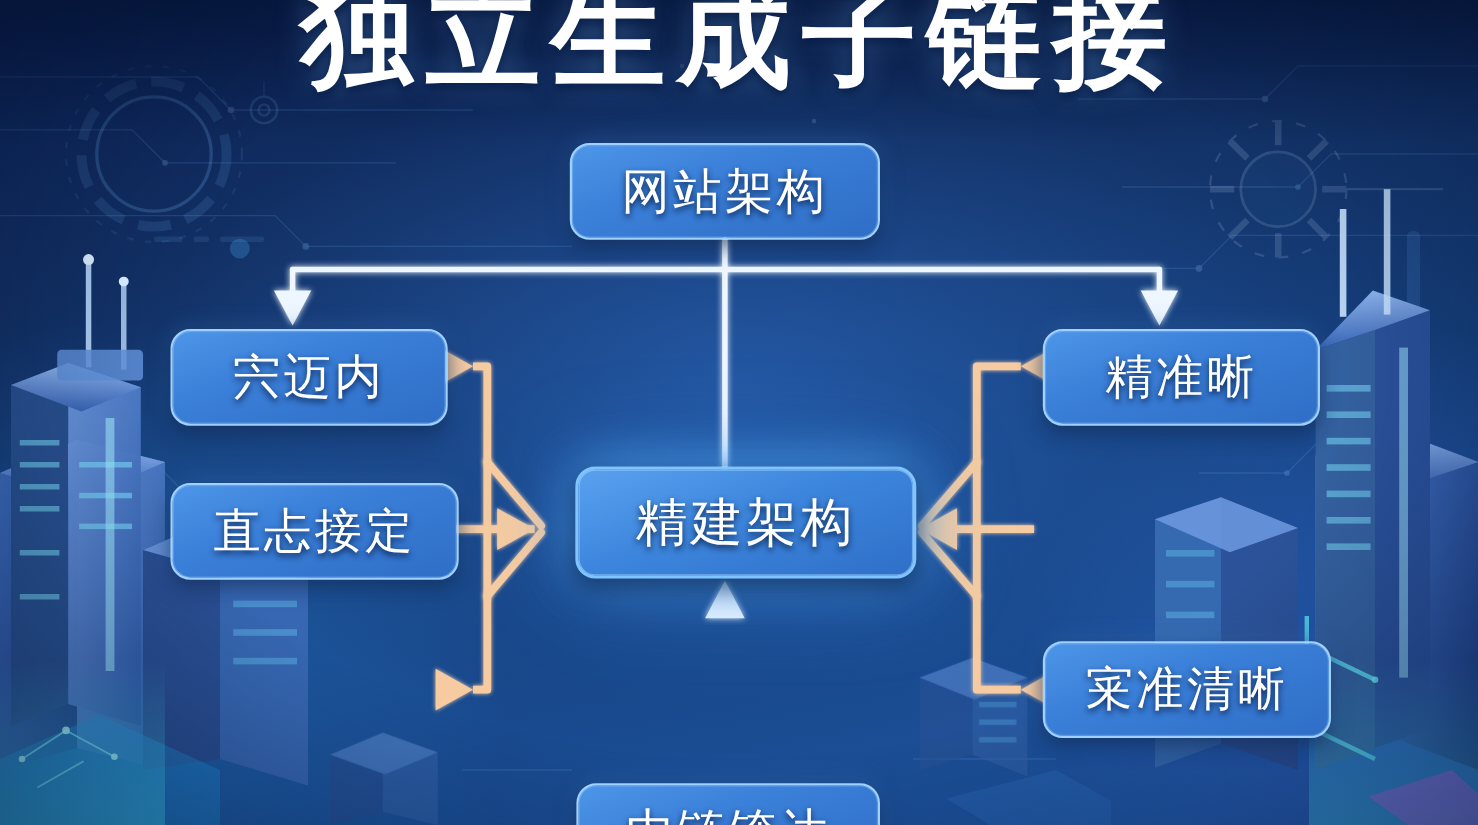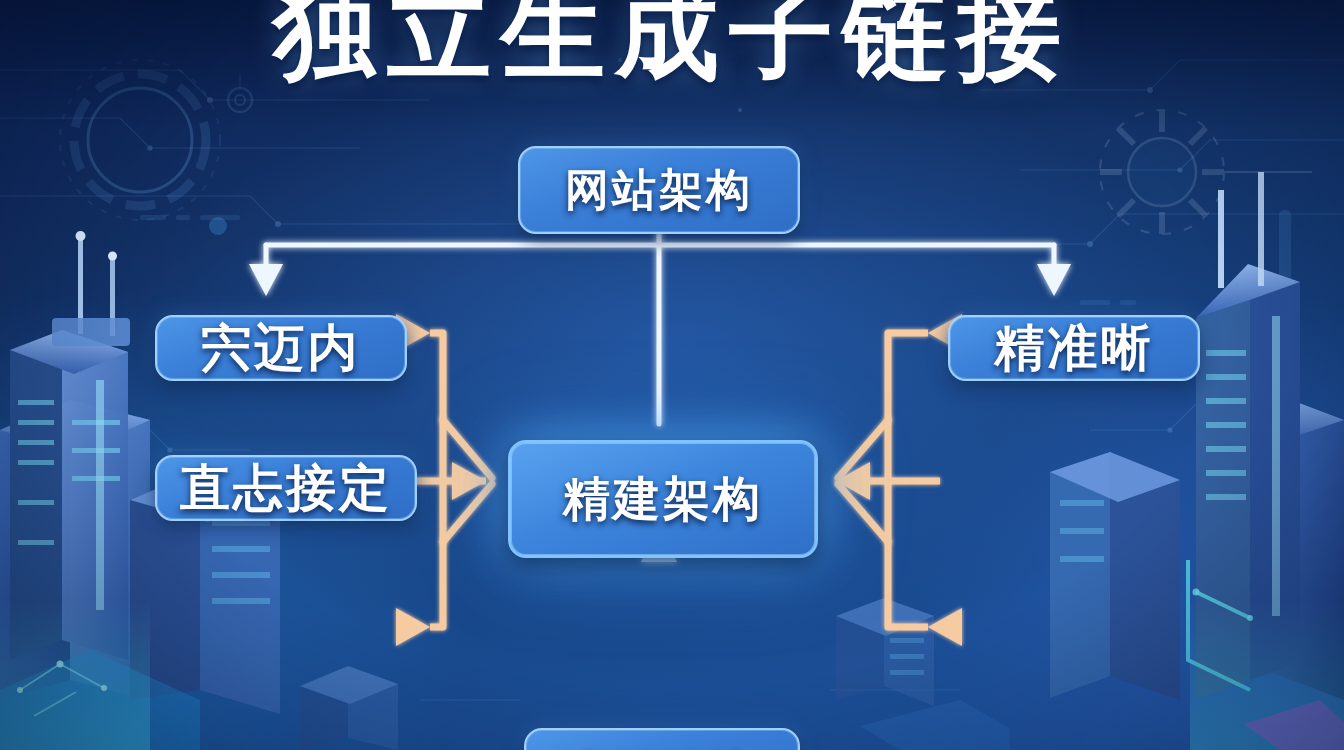--- a/index.html
+++ b/index.html
@@ -43,42 +43,41 @@
   }
 
   
   #wires{position:absolute;inset:0;z-index:3;}
 
   
   .node{
     position:absolute; z-index:5;
     display:flex; align-items:center; justify-content:center;
     border-radius:18px;
-    color:#ffffff; font-weight:bold; white-space:nowrap;
+    color:#ffffff; font-weight:normal; white-space:nowrap;
     letter-spacing:3px;
     text-shadow:0 3px 6px rgba(0,18,52,.85);
     background:linear-gradient(160deg,#4d96e8 0%,#3a7fd8 40%,#2f6ec6 100%);
     border:2.5px solid #9fd0ff;
     box-shadow:0 0 0 1px rgba(160,210,255,.35) inset,
                0 6px 18px rgba(3,18,50,.55),
                0 0 22px rgba(90,170,255,.30);
-    margin-top:16px;
   }
   .node.top{ width:282px; height:88px; left:518px; top:130px; font-size:44px; }
   .node.center{
-    width:310px; height:118px; left:508px; top:424px; font-size:47px;
+    width:310px; height:102px; left:523px; top:424px; font-size:47px;
     background:linear-gradient(160deg,#5aa2ef 0%,#3d86dd 45%,#2f6fc8 100%);
     border:3px solid #7fc4ff;
     box-shadow:0 0 0 1px rgba(190,230,255,.45) inset,
                0 8px 22px rgba(3,18,50,.6),
                0 0 46px rgba(86,176,255,.75),
                0 0 90px rgba(70,160,255,.40);
   }
   .node.bottom{ width:276px; height:88px; left:524px; top:712px; font-size:44px; }
-  .node.side{ width:252px; height:66px; font-size:50px; }
+  .node.side{ width:252px; height:88px; font-size:43px; }
   .n-l1{ left:155px; top:299px; }
   .n-l2{ left:155px; top:439px; }
   .n-l3{ left:155px; top:583px; }
   .n-r1{ left:948px; top:299px; }
   .n-r2{ left:948px; top:439px; }
   .n-r3{ left:948px; top:583px; }
   .node.side.w4{ width:262px;text-align:center; }
 </style>
 </head>
 <body>
@@ -361,14 +360,15 @@
   <div class="node top">网站架构</div>
 
   <div class="node center">精建架构</div>
 
   <div class="node bottom">内链锛达</div>
 
   <div class="node side n-l1">宍迈内</div>
   <div class="node side w4 n-l2">直忐接定</div>
 
   <div class="node side n-r1">精准晰</div>
+  <div class="node side w4 n-r3">宷准清晰</div>
 
 </div>
 
 </body></html>

